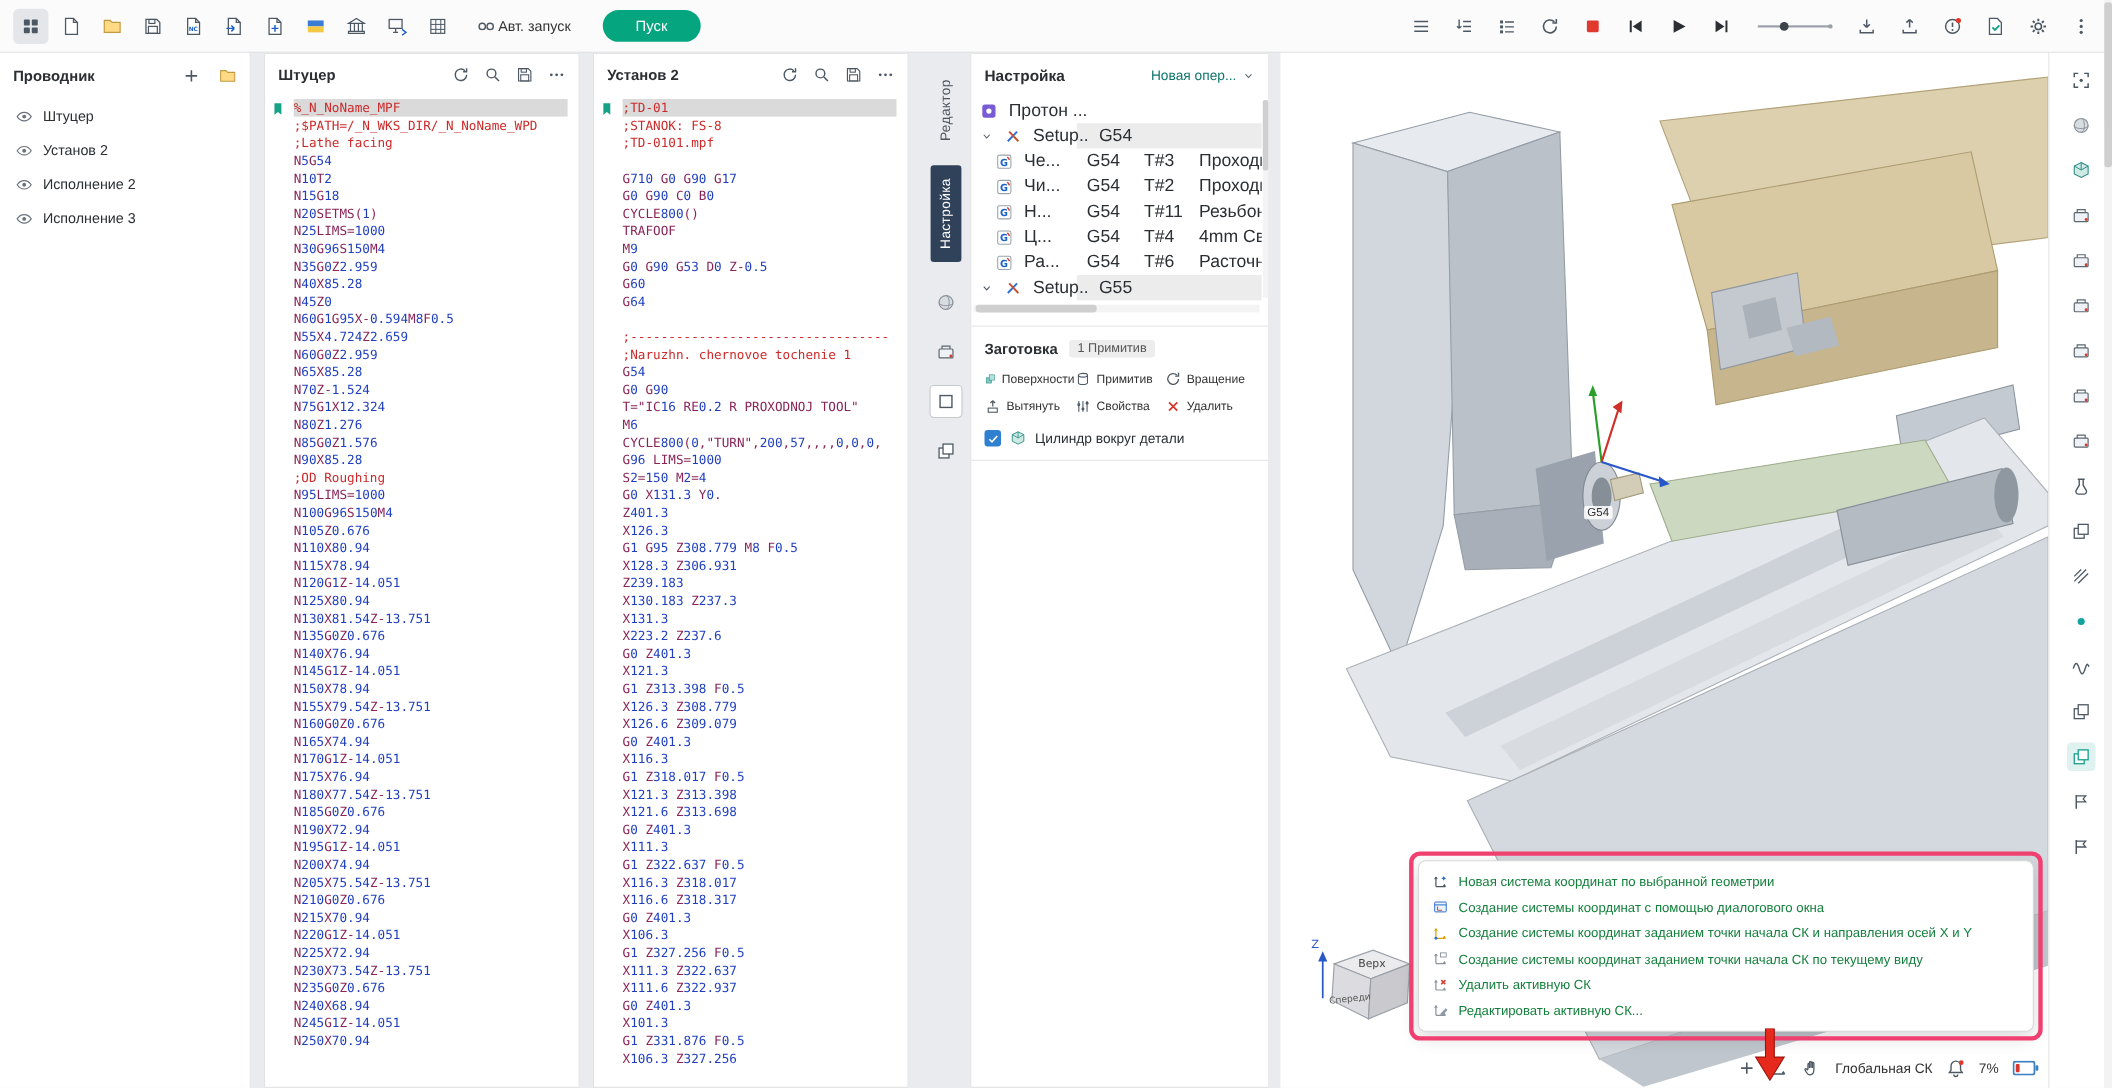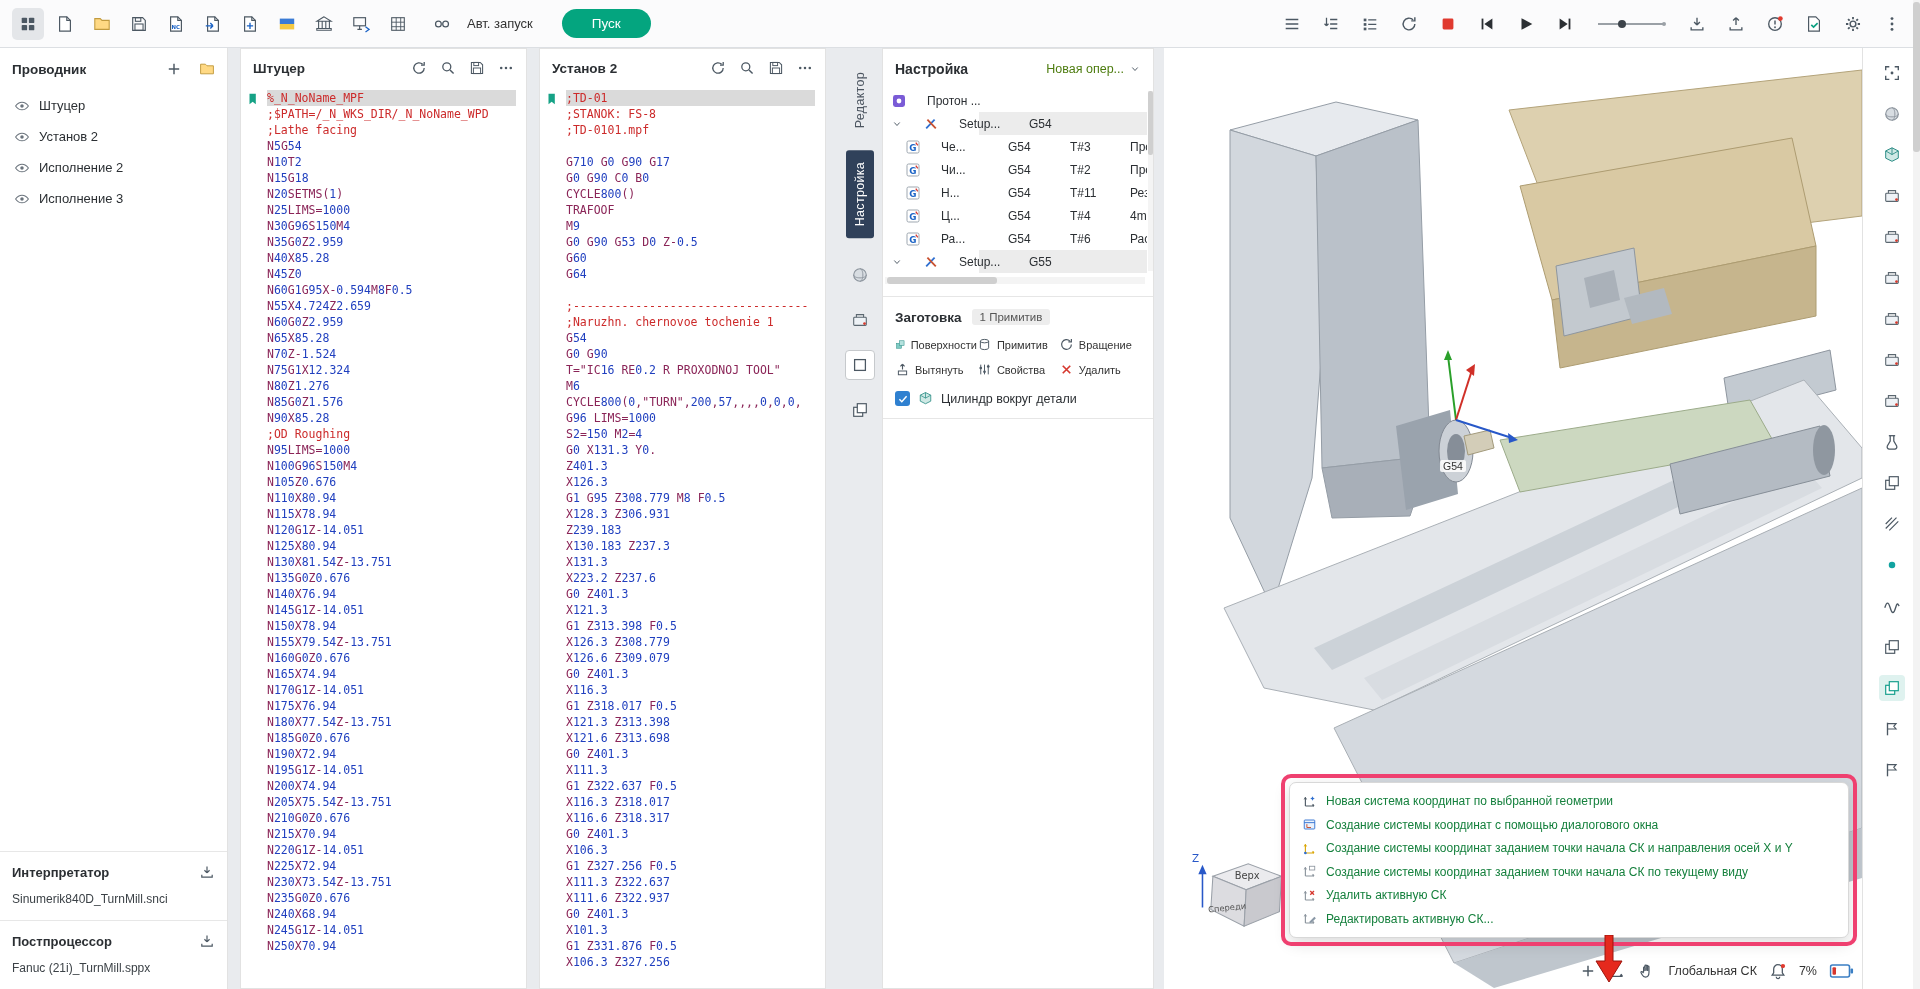--- a/index.html
+++ b/index.html
@@ -4,21 +4,21 @@
 <style>
 *{margin:0;padding:0;box-sizing:border-box}
 html,body{width:1920px;height:989px;overflow:hidden;font-family:"Liberation Sans",sans-serif;font-size:13px;color:#2b2f33;background:#e9ebee;user-select:none}
 .ic{display:block;color:#4c5863}
 .i12{width:12px;height:12px}.i14{width:14px;height:14px}.i15{width:15px;height:15px}.i16{width:16px;height:16px}.i18{width:18px;height:18px}
 .app{display:flex;flex-direction:column;height:100%}
 
 .topbar{flex:0 0 48px;background:#fbfbfc;border-bottom:1px solid #dcdfe3;display:flex;align-items:center;padding:0 12px;gap:5px}
 .tb-btn{width:32px;height:32px;border-radius:5px;display:flex;align-items:center;justify-content:center;cursor:pointer}
 .tb-btn.active{background:#e4e6e9}
-.tb-auto{display:flex;align-items:center;gap:16px;margin-left:14px;font-size:13px;color:#333;cursor:pointer}
+.tb-auto{display:flex;align-items:center;gap:2px;margin-left:14px;font-size:13px;color:#333;cursor:pointer}
 .start-btn{margin-left:24px;background:#04a57f;color:#fff;border:none;border-radius:15px;height:29px;padding:0 30px;font-size:13.5px;font-family:inherit;cursor:pointer}
 .tb-right{margin-left:auto;display:flex;align-items:center;gap:7px}
 .dark .ic{color:#2b2f33}
 .slider{width:66px;height:32px;display:flex;align-items:center;position:relative;margin:0 10px;cursor:pointer}
 .slider .track{width:100%;height:2px;background:#9aa0a6}
 .slider .thumb{position:absolute;left:20px;top:12px;width:8px;height:8px;border-radius:50%;background:#3c434a}
 .slider .dot{position:absolute;right:-2px;top:14px;width:4px;height:4px;border-radius:50%;background:#9aa0a6}
 
 .main{flex:1;display:flex;min-height:0}
 
@@ -48,23 +48,23 @@
 .strip{width:44px;margin-left:12px;display:flex;flex-direction:column;align-items:center}
 .vtab{writing-mode:vertical-rl;transform:rotate(180deg);font-size:12.5px;color:#4c5560;padding:8px 6px;margin-top:16px;cursor:pointer;letter-spacing:.3px}
 .vtab.active{background:#30415a;color:#fff;border-radius:3px;padding:12px 7px;margin-top:14px}
 .mini-btn{width:30px;height:30px;border-radius:4px;display:flex;align-items:center;justify-content:center;margin-top:15px;cursor:pointer}
 .mini-btn.first{margin-top:22px}
 .mini-btn.sel{background:#fff;border:1px solid #c6c9cc}
 
 .settings{width:272px;background:#fff;border:1px solid #e2e2e2;display:flex;flex-direction:column}
 .s-head{height:40px;display:flex;align-items:center;padding:0 12px;gap:8px}
 .s-title{font-weight:bold;font-size:14px;flex:1}
-.new-op{display:flex;align-items:center;gap:5px;font-size:12.5px;color:#4d7c0f;cursor:pointer}
+.new-op{display:flex;align-items:center;gap:5px;font-size:12.5px;color:#0f766e;cursor:pointer}
 .tree{position:relative;padding-right:6px}
-.trow{height:23px;display:flex;align-items:center;gap:20px;padding-left:8px;font-size:12px;cursor:pointer}
+.trow{height:23px;display:flex;align-items:center;gap:10px;padding-left:8px;font-size:16px;cursor:pointer}
 .t-setup{background:linear-gradient(to right,transparent 96px,#ececec 96px)}
 .t-op{padding-left:22px}
 .tname{width:50px;white-space:nowrap;overflow:hidden}
 .t-op .tname{width:47px}
 .tcs{width:42px}
 .ttool{width:40px}
 .tdesc{flex:1;white-space:nowrap;overflow:hidden}
 .tree-vscroll{position:absolute;right:0;top:2px;width:5px;height:180px;background:#f4f4f4}
 .tree-vthumb{position:absolute;top:0;width:5px;height:64px;background:#cfcfcf;border-radius:2px}
 .hscroll{height:7px;background:#f4f4f4;margin:4px 2px 0;position:relative}
@@ -542,40 +542,20 @@
         <svg class="ic i16">
             <use href="#i-eye"></use>
           </svg>
         <span>Исполнение 2</span>
       </div>
       <div class="ex-item">
         <svg class="ic i16">
             <use href="#i-eye"></use>
           </svg>
         <span>Исполнение 3</span>
-      </div>
-      <div class="ex-bottom">
-        <div class="ex-block">
-          <div class="ex-bt">
-            <span>Интерпретатор</span>
-            <svg class="ic i16">
-                <use href="#i-traydown"></use>
-              </svg>
-          </div>
-          <div class="ex-val">Sinumerik840D_TurnMill.snci</div>
-        </div>
-        <div class="ex-block">
-          <div class="ex-bt">
-            <span>Постпроцессор</span>
-            <svg class="ic i16">
-                <use href="#i-traydown"></use>
-              </svg>
-          </div>
-          <div class="ex-val">Fanuc (21i)_TurnMill.sppx</div>
-        </div>
       </div>
     </aside>
 
     <section class="panel">
       <div class="p-head">
         <span class="p-title">Штуцер</span>
         <svg class="ic i16">
             <use href="#i-refresh"></use>
           </svg>
         <svg class="ic i16">

